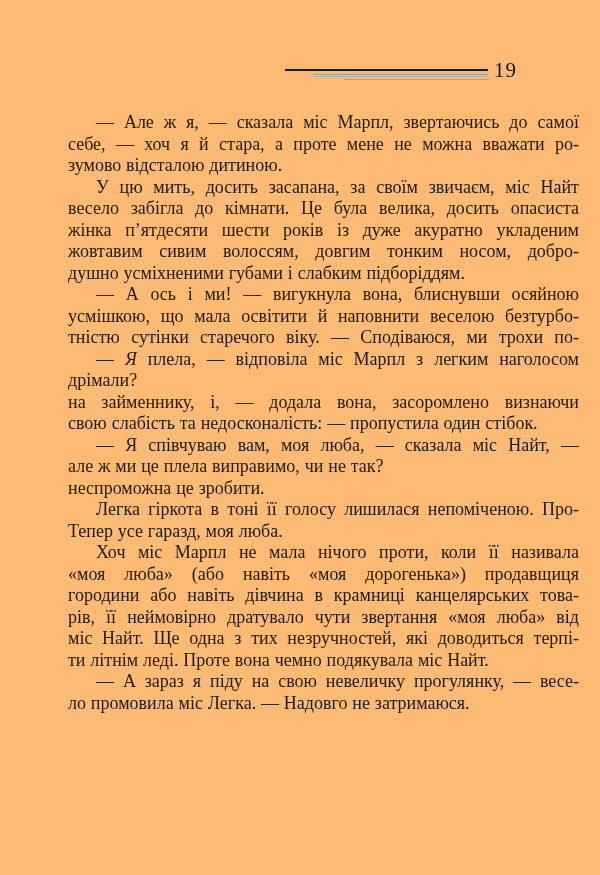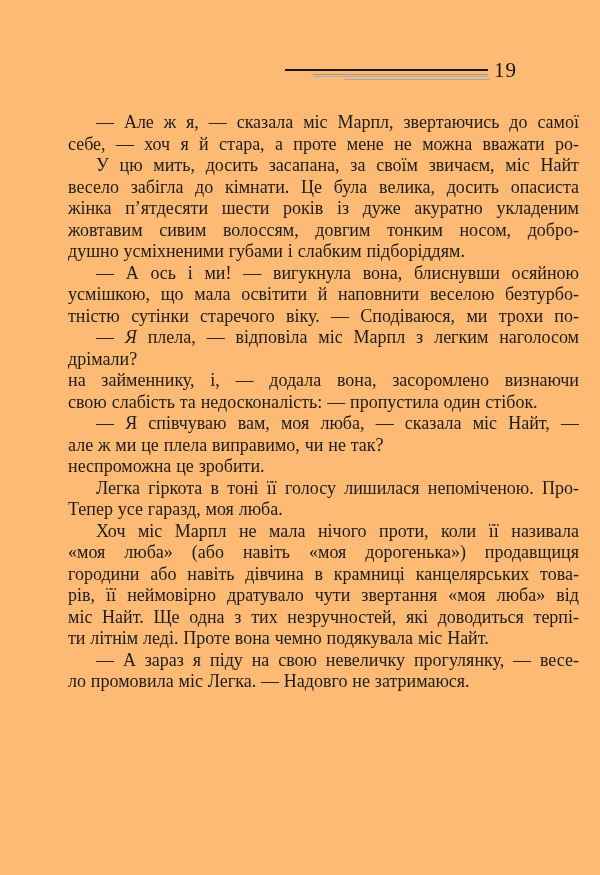--- a/index.html
+++ b/index.html
@@ -53,20 +53,21 @@
   <div>
     <div class="rule r1"></div>
     <div class="rule r2"></div>
     <div class="rule r3"></div>
     <div class="rule r4"></div>
     <div class="page-number">19</div>
   </div>
   <div class="text-block" id="text-block">
       <div class="line indent">— Але ж я, — сказала міс Марпл, звертаючись до самої</div>
       <div class="line">себе, — хоч я й стара, а проте мене не можна вважати ро-</div>
+      <div class="line last">зумово відсталою дитиною.</div>
       <div class="line indent">У цю мить, досить засапана, за своїм звичаєм, міс Найт</div>
       <div class="line">весело забігла до кімнати. Це була велика, досить опасиста</div>
       <div class="line">жінка п’ятдесяти шести років із дуже акуратно укладеним</div>
       <div class="line">жовтавим сивим волоссям, довгим тонким носом, добро-</div>
       <div class="line last">душно усміхненими губами і слабким підборіддям.</div>
       <div class="line indent">— А ось і ми! — вигукнула вона, блиснувши осяйною</div>
       <div class="line">усмішкою, що мала освітити й наповнити веселою безтурбо-</div>
       <div class="line">тністю сутінки старечого віку. — Сподіваюся, ми трохи по-</div>
       <div class="line indent">— <i>Я</i> плела, — відповіла міс Марпл з легким наголосом</div>
       <div class="line last">дрімали?</div>

